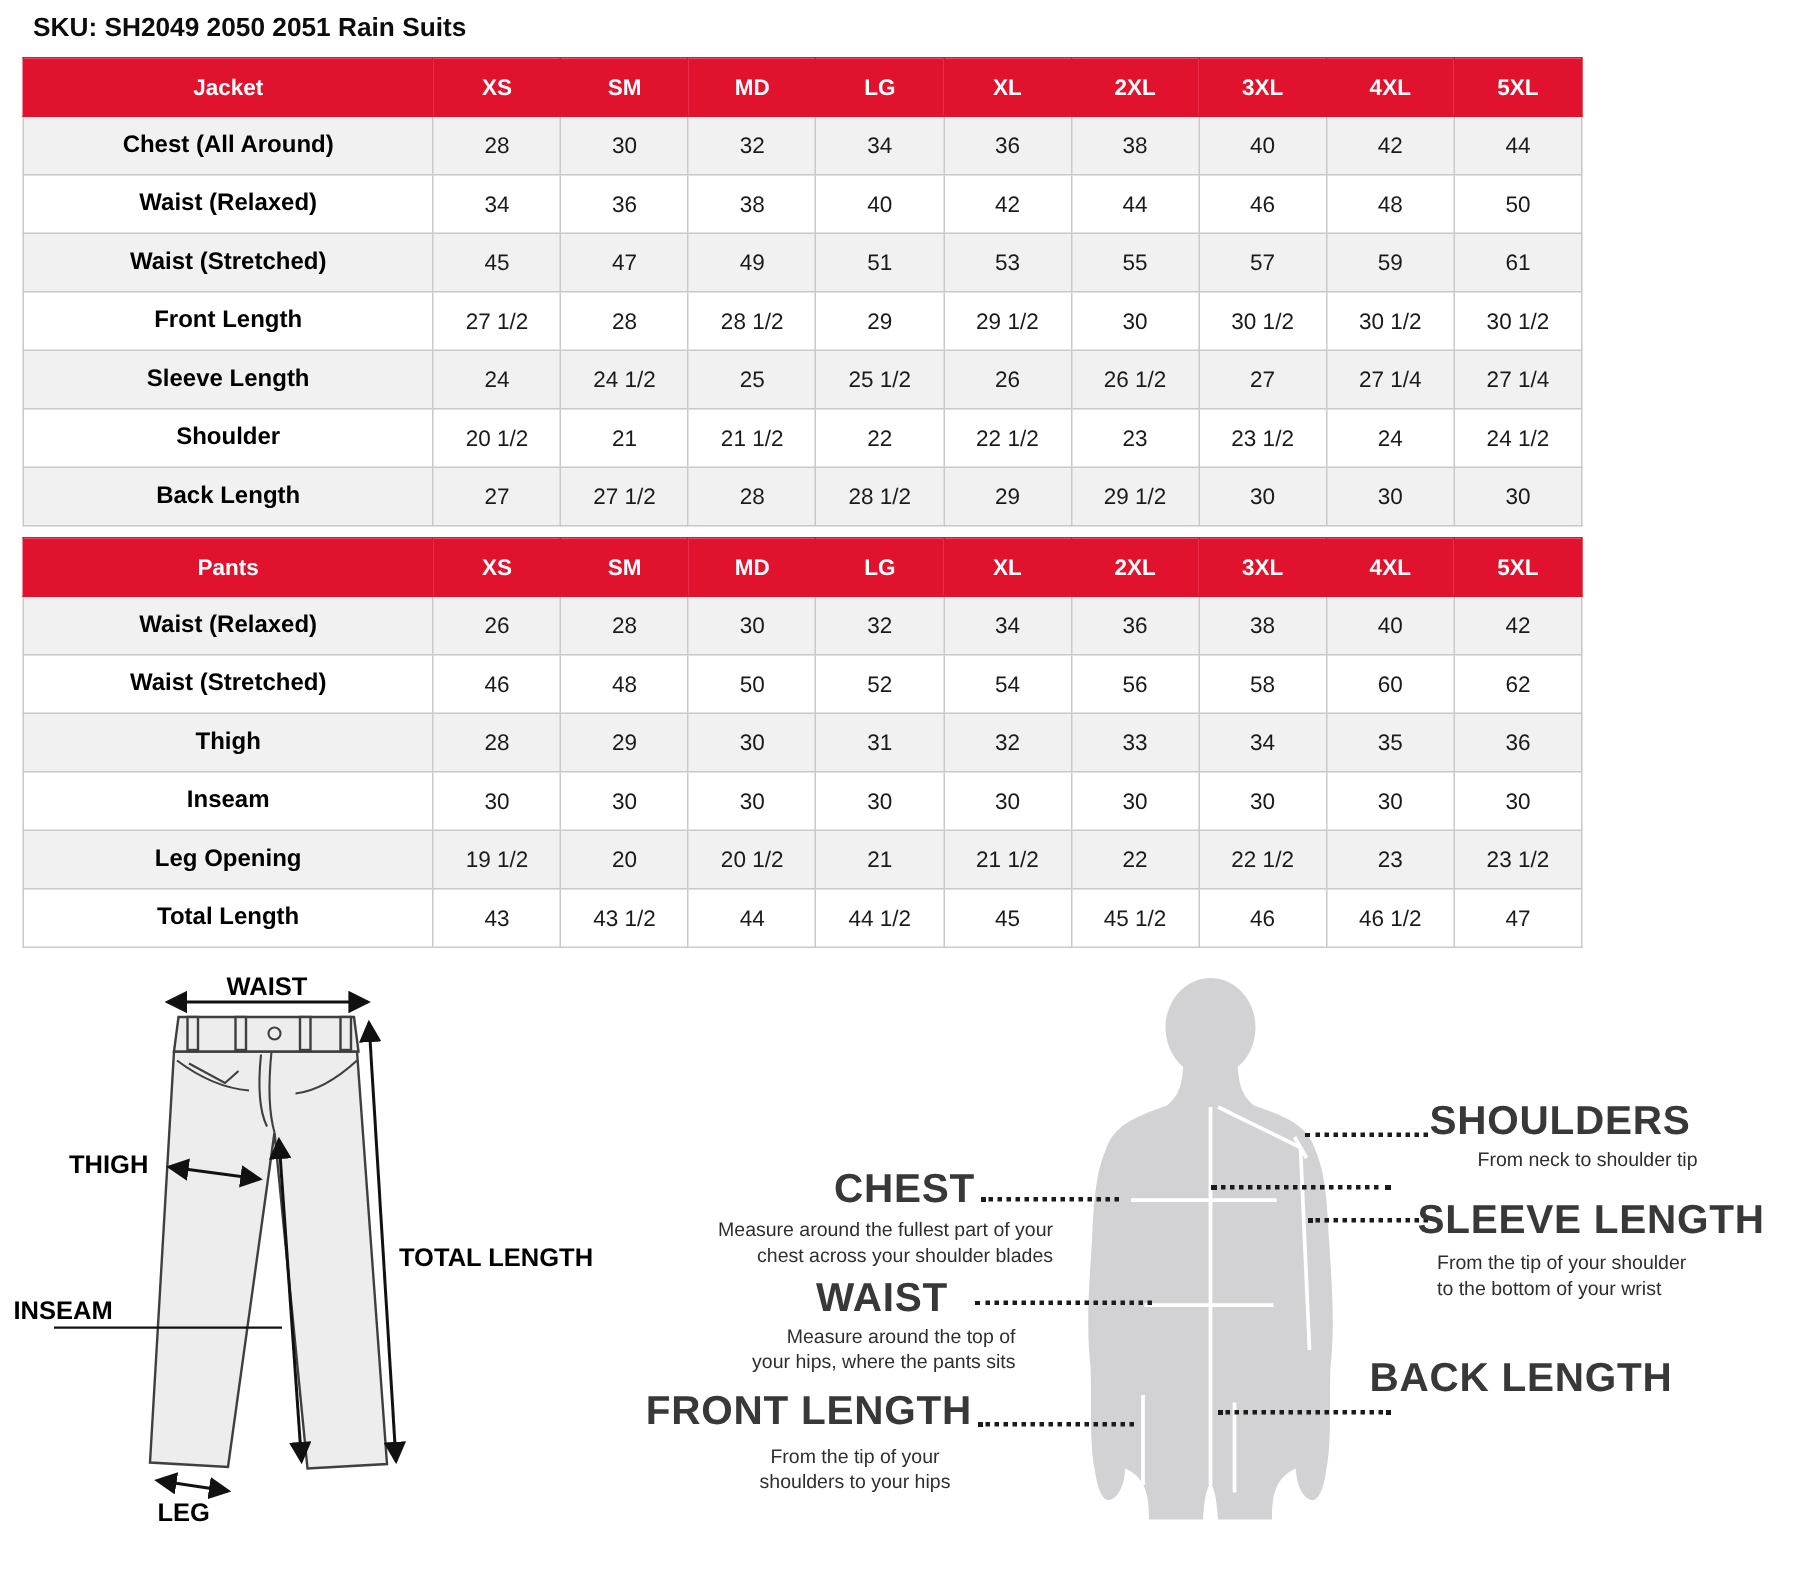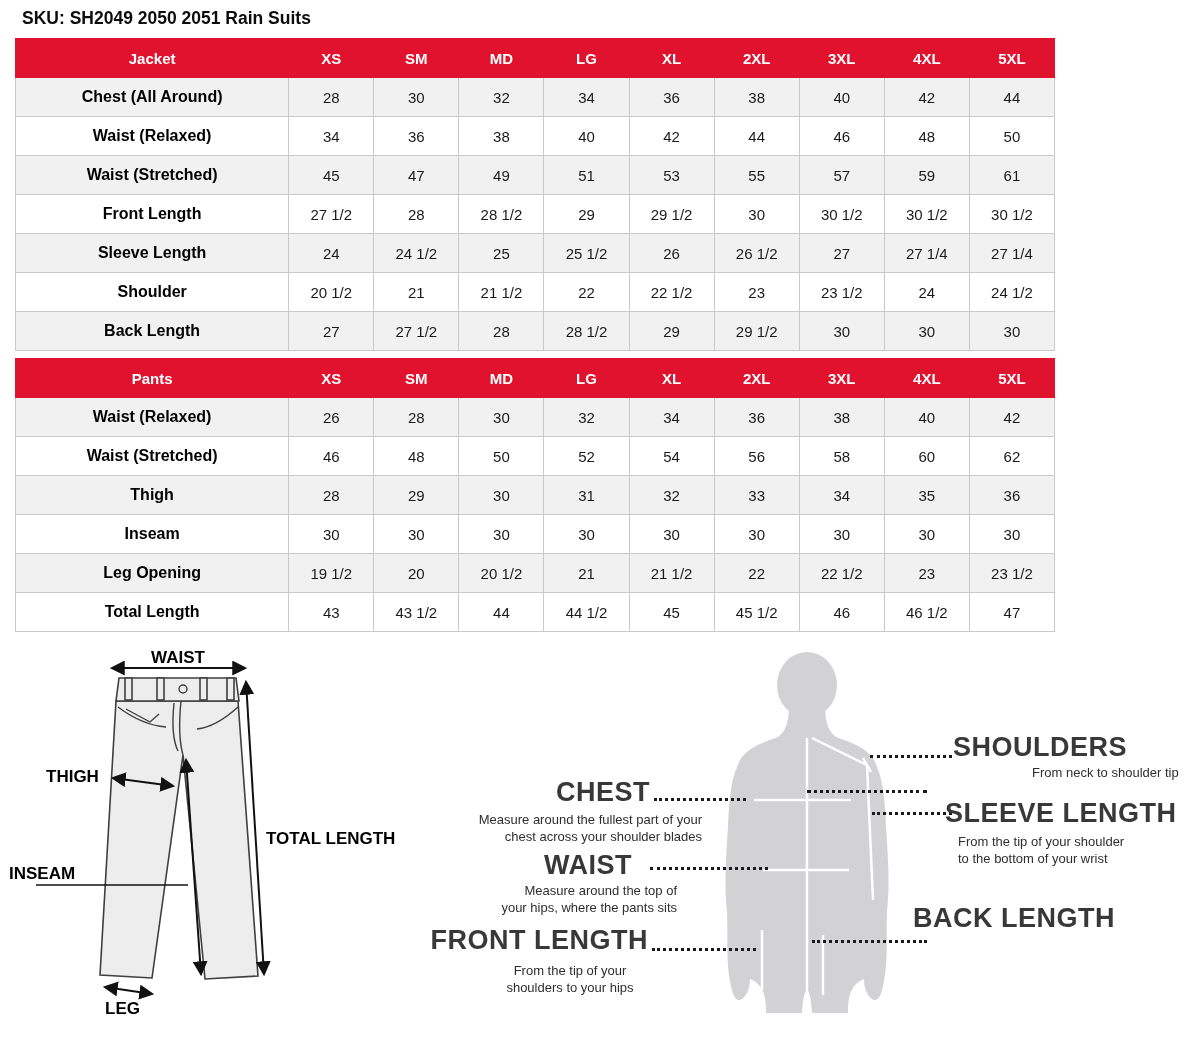--- a/index.html
+++ b/index.html
@@ -339,21 +339,21 @@
     <span>your hips, where the pants sits</span>
   </div>
 
   <div class="big-label r" style="left:400px; top:925px; width:248px;">FRONT LENGTH</div>
   <div class="cap c" style="left:470px; top:962px; width:200px;">
     <span>From the tip of your</span>
     <span>shoulders to your hips</span>
   </div>
 
   <div class="big-label" style="left:953px; top:732px;">SHOULDERS</div>
-  <div class="cap" style="left:985px; top:764px;margin-left:47px;">
+  <div class="cap" style="left:985px; top:764px;">
     <span>From neck to shoulder tip</span>
   </div>
 
   <div class="big-label" style="left:945px; top:798px;">SLEEVE LENGTH</div>
   <div class="cap" style="left:958px; top:833px;">
     <span>From the tip of your shoulder</span>
     <span>to the bottom of your wrist</span>
   </div>
 
   <div class="big-label" style="left:913px; top:903px;">BACK LENGTH</div>

